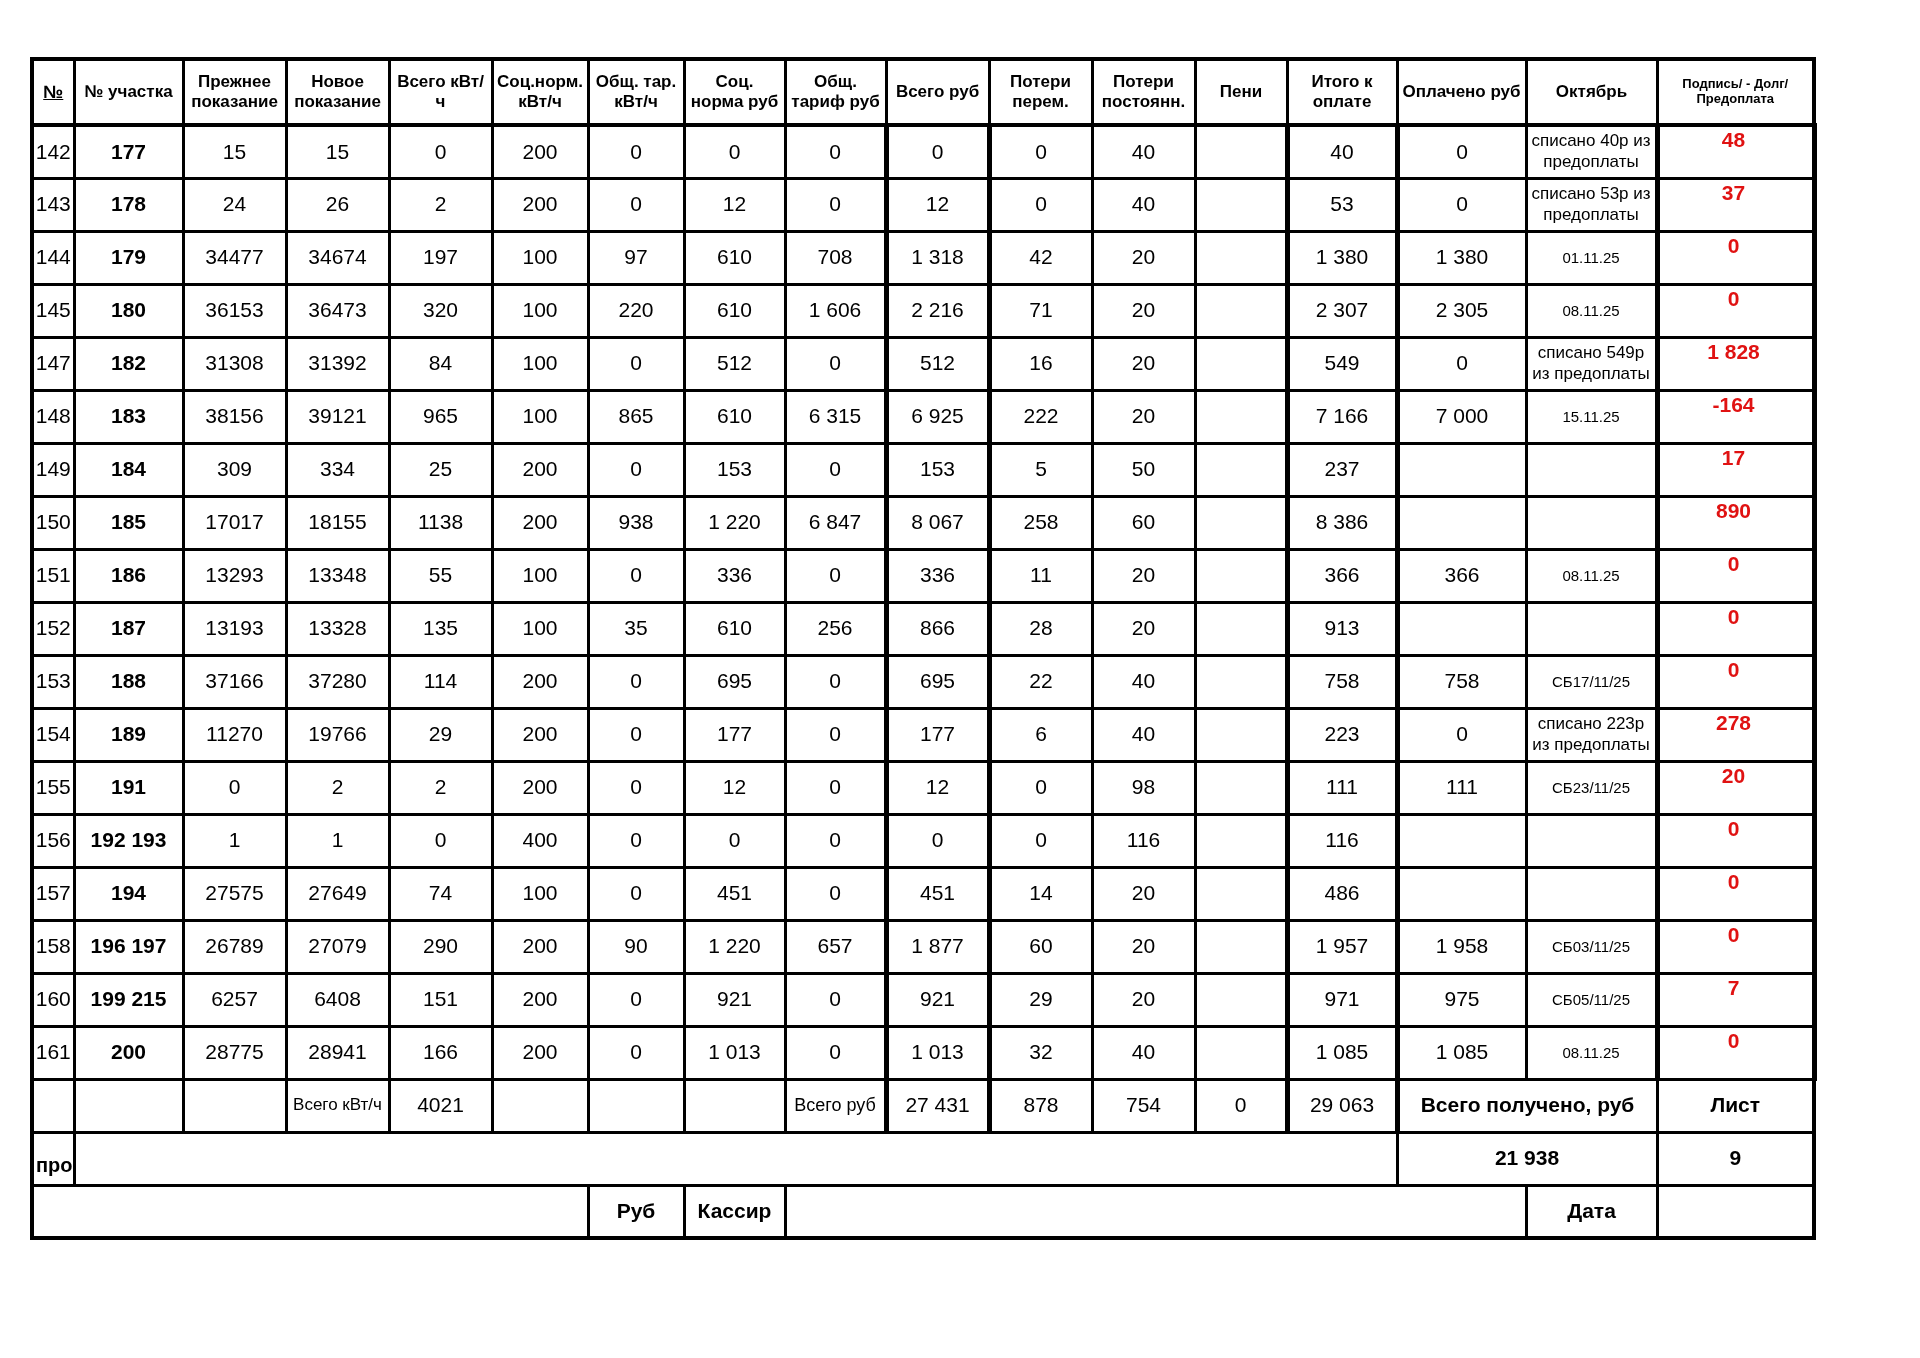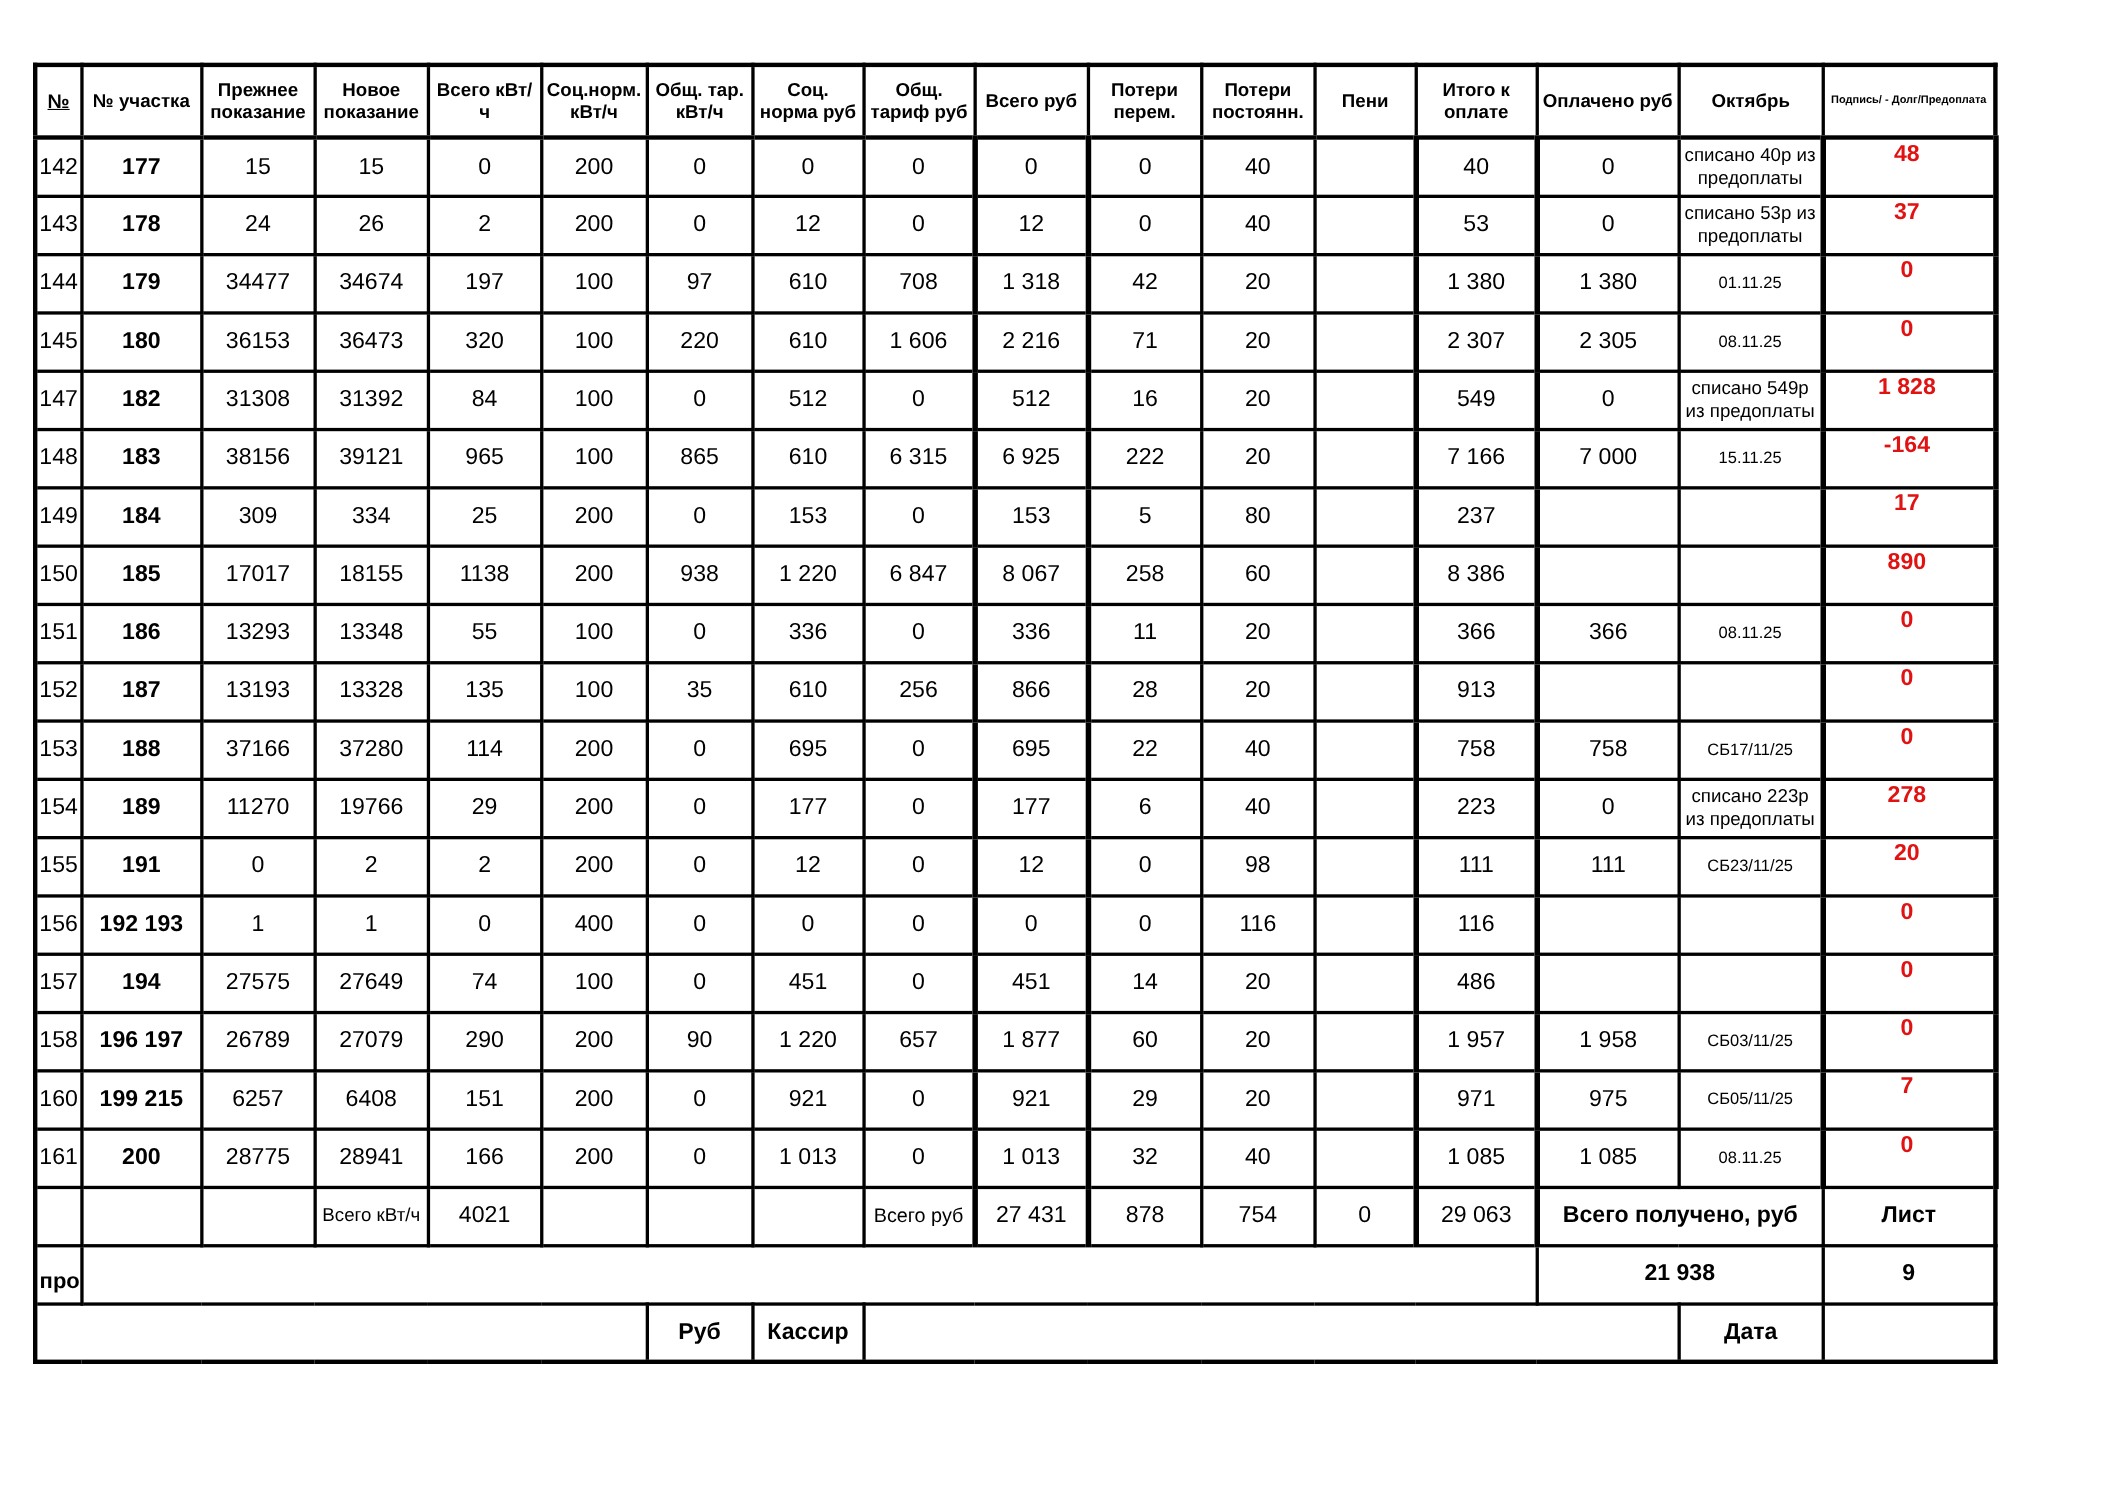--- a/index.html
+++ b/index.html
@@ -9,21 +9,21 @@
   }
   .sheet{position:absolute;left:30px;top:57px;}
   table{border-collapse:collapse;table-layout:fixed;}
   td,th{
     border:3px solid #000;padding:0 2px;text-align:center;vertical-align:middle;
     overflow:hidden;font-size:21px;line-height:1.15;
   }
   table{border:4px solid #000;}
   thead th{font-size:17px;font-weight:bold;height:62px;border-bottom-width:4px;}
   thead th.h-num{text-decoration:underline;font-size:18px;}
-  thead th.h-sign{font-size:10px;}
+  thead th.h-sign{font-size:13px;}
   tbody tr{height:53px;}
   td.c-num{font-size:21px;padding:0;}
   td.c-plot{font-weight:bold;}
   td.c-em{border-left-width:5px;border-right-width:5px;}
   td.c-oct{font-size:15px;}
   td.c-oct.two-line{font-size:17px;line-height:1.2;}
   td.c-bal{
     color:var(--red,#e01212);font-weight:bold;text-align:center;vertical-align:top;
     padding:1px 6px 0 2px;border-left-width:5px;border-right-width:5px;
   }
@@ -200,21 +200,21 @@
           <td class="c-plot">184</td>
           <td>309</td>
           <td>334</td>
           <td>25</td>
           <td>200</td>
           <td>0</td>
           <td>153</td>
           <td>0</td>
           <td class="c-em">153</td>
           <td>5</td>
-          <td>80</td>
+          <td>50</td>
           <td></td>
           <td class="c-em">237</td>
           <td></td>
           <td class="c-oct"></td>
           <td class="c-bal">17</td>
         </tr>
         <tr>
           <td class="c-num">150</td>
           <td class="c-plot">185</td>
           <td>17017</td>

